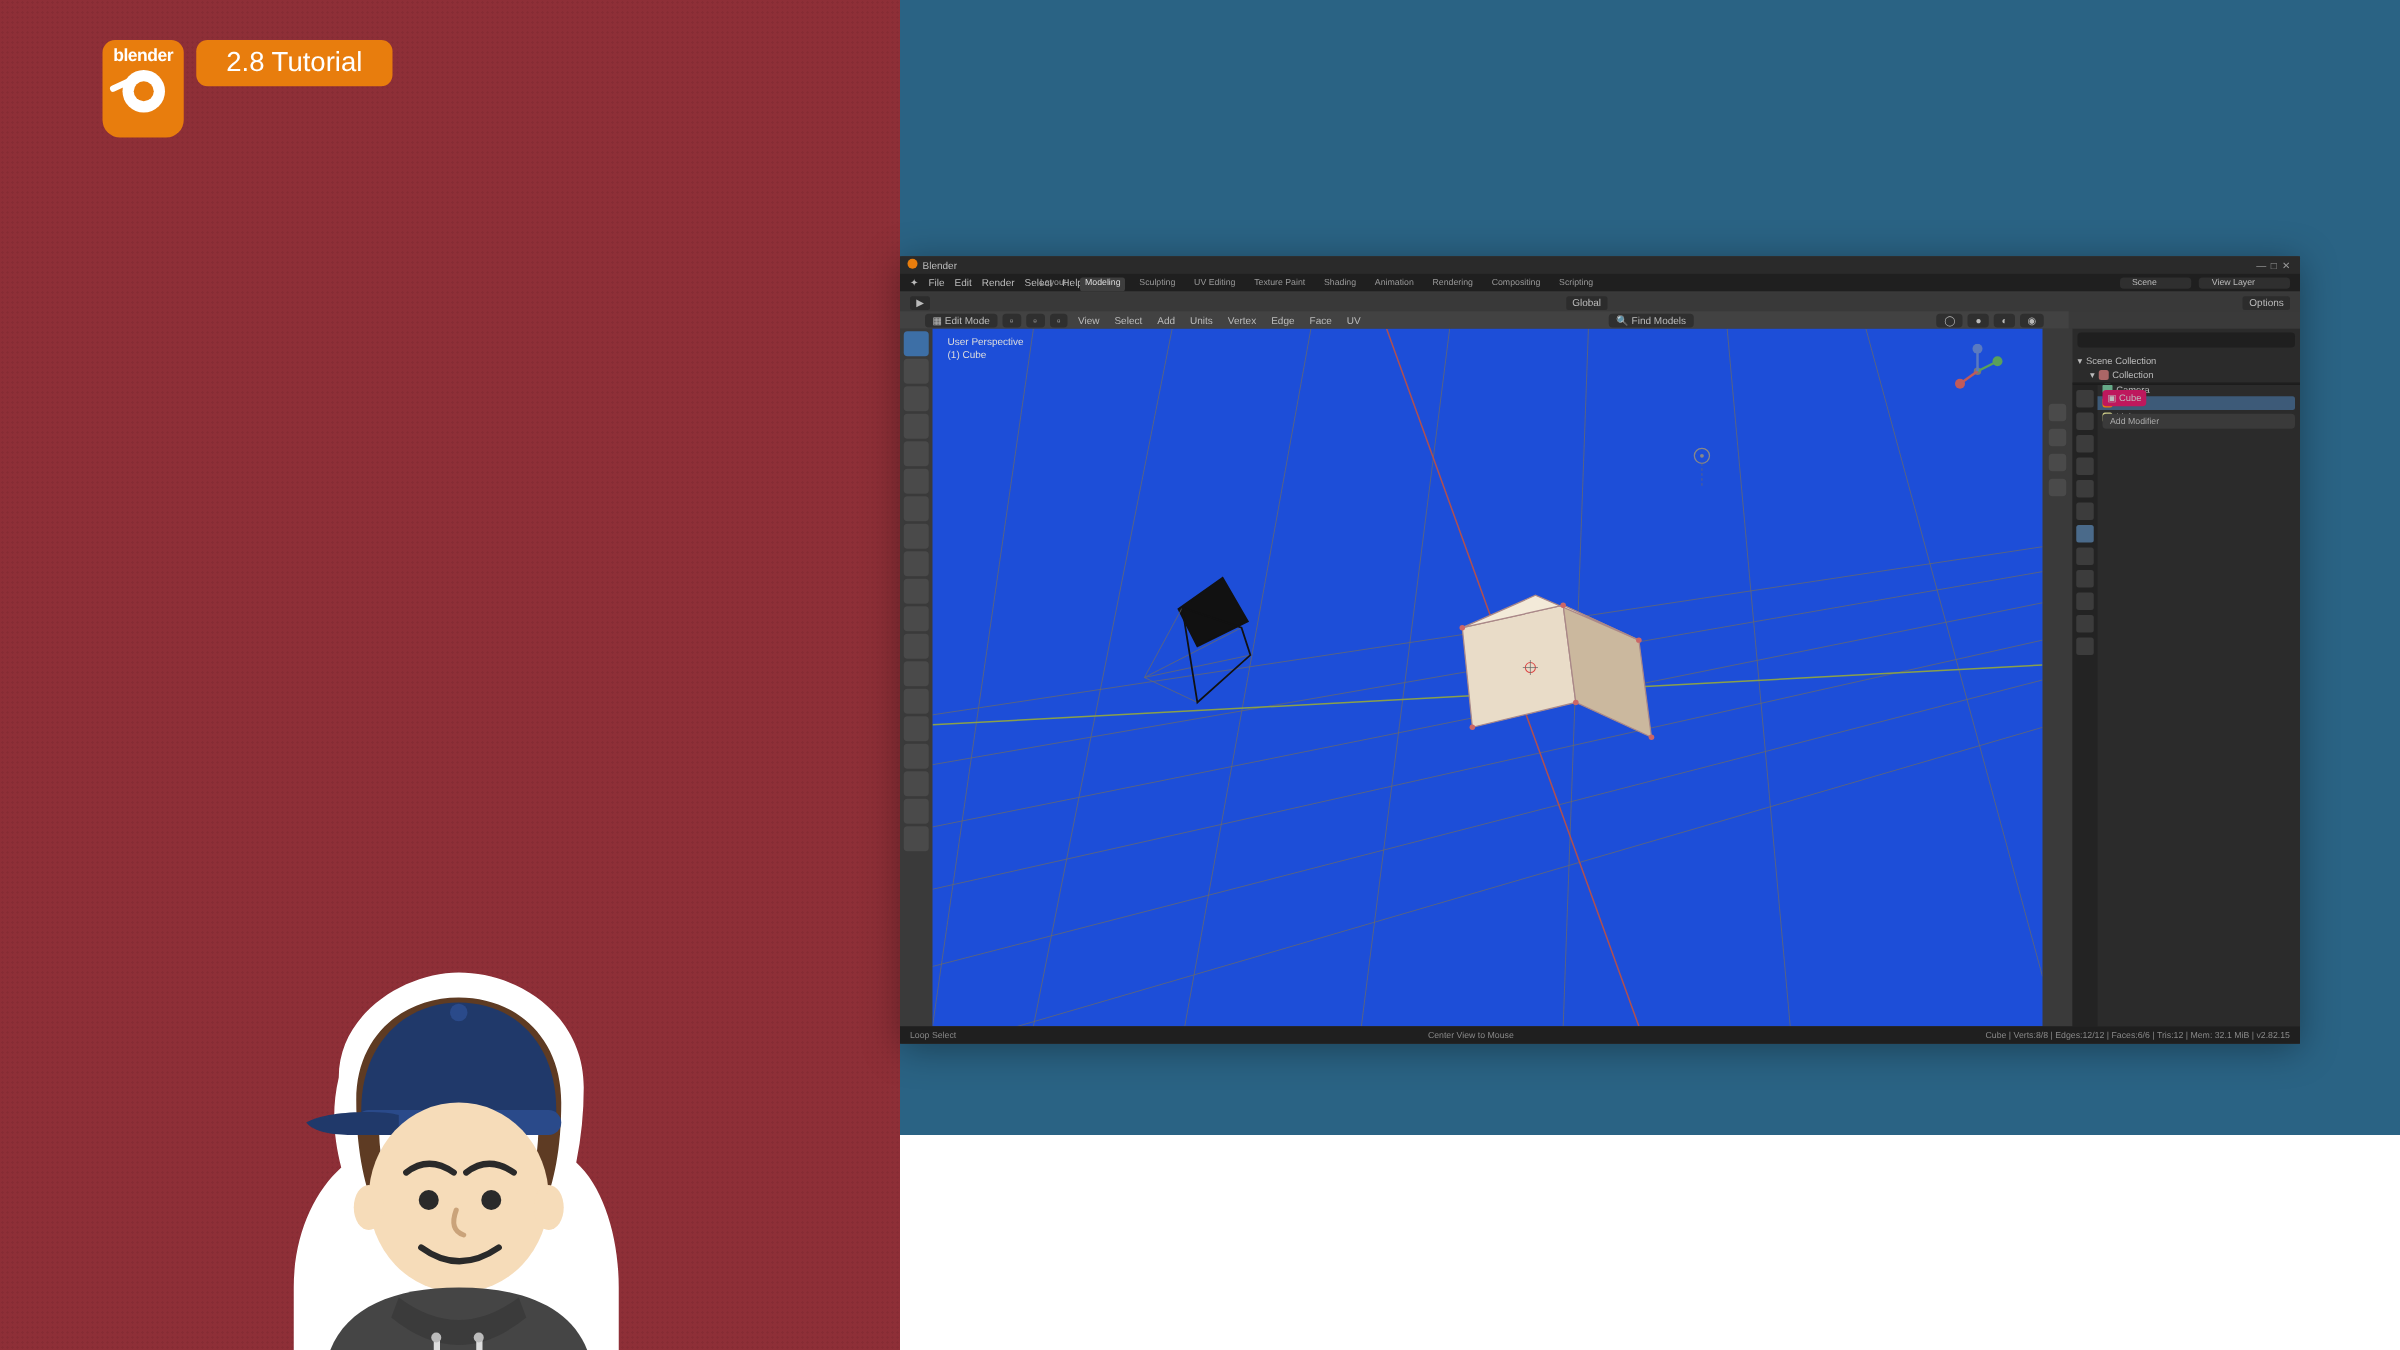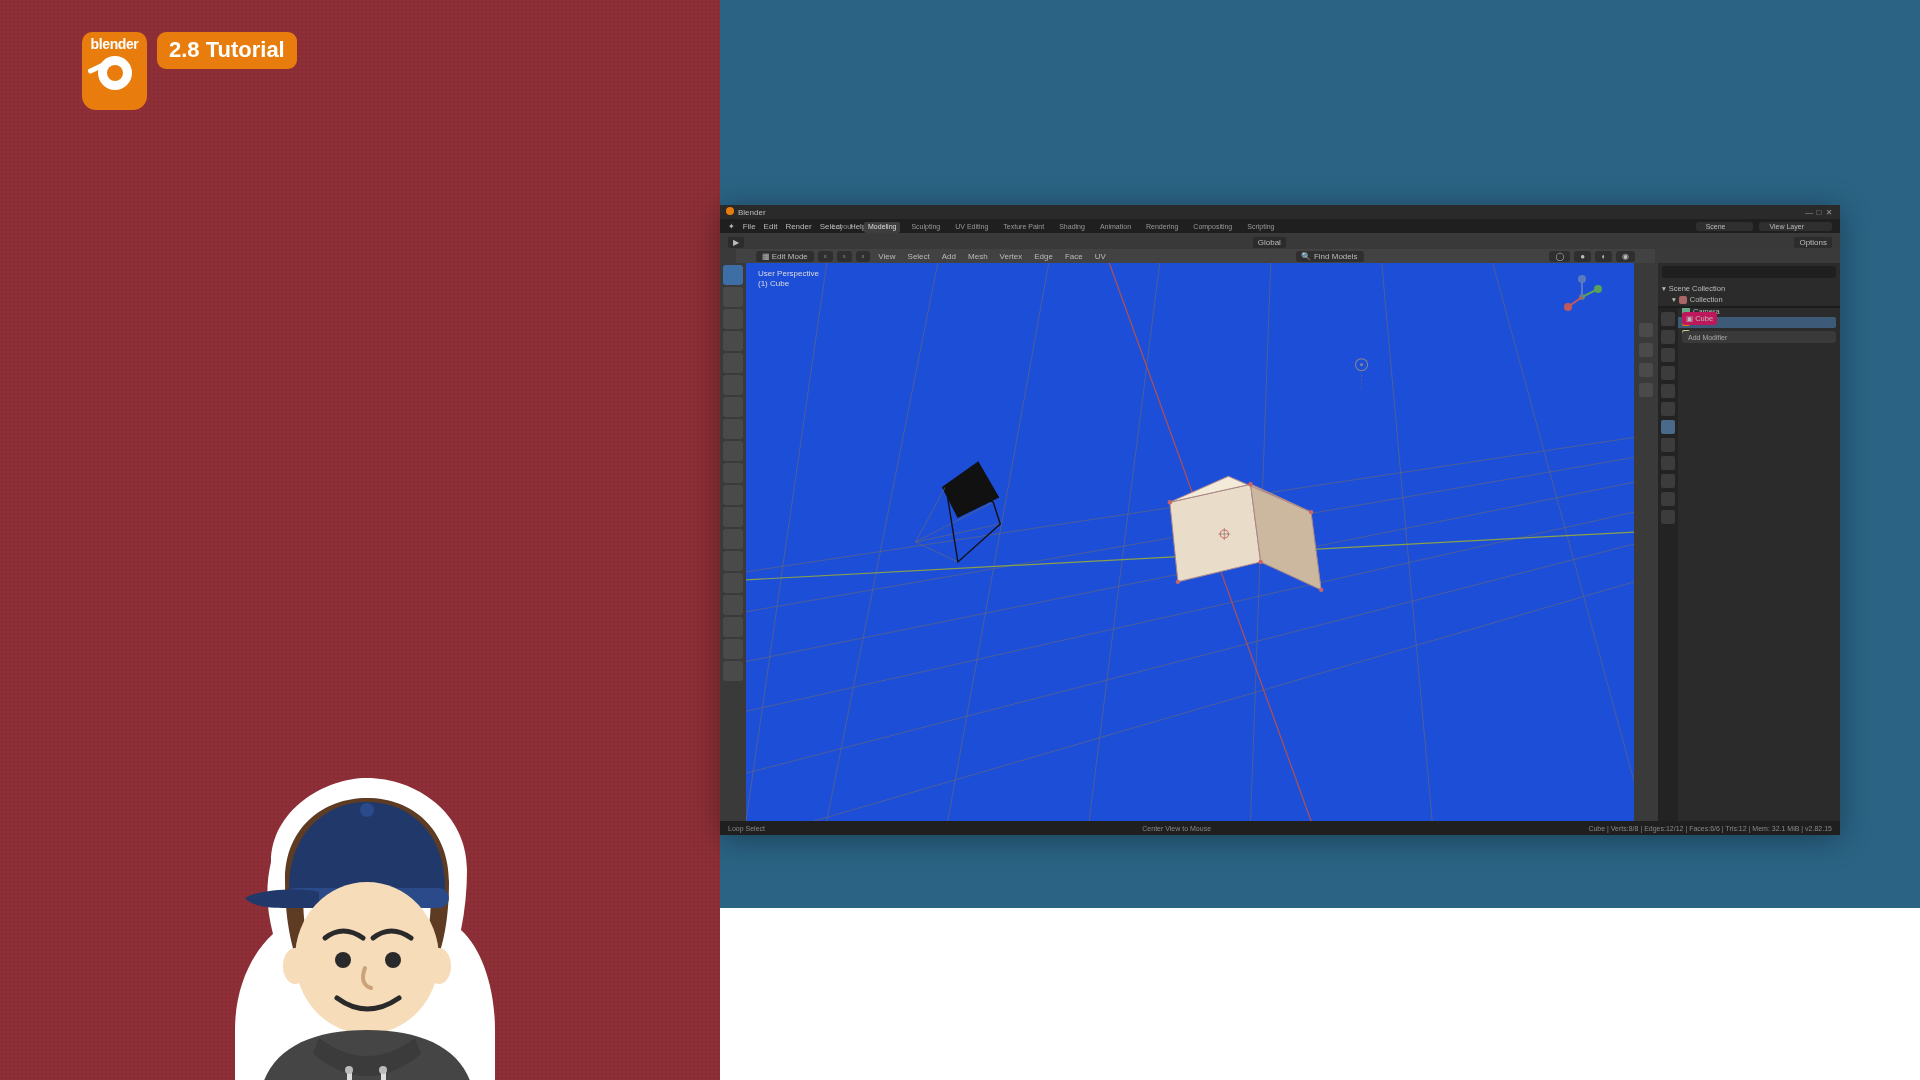--- a/index.html
+++ b/index.html
@@ -10,21 +10,21 @@
   .red-panel { position:absolute; left:0; top:0; width:720px; height:1080px; background:#8e2f37; background-image: radial-gradient(rgba(0,0,0,0.06) 1px, transparent 1px); background-size: 4px 4px; }
 
   
   .logo-wrap { position:absolute; left:82px; top:32px; display:flex; align-items:flex-start; gap:10px; }
   .blender-shield { width:65px; height:78px; background:#e87d0d; border-radius:10px 10px 14px 14px; position:relative; display:flex; flex-direction:column; align-items:center; }
   .blender-shield::after { content:""; position:absolute; bottom:-16px; left:50%; transform:translateX(-50%); border-left:28px solid transparent; border-right:28px solid transparent; border-top:18px solid #e87d0d; display:none; }
   .shield-top { font-size:14px; font-weight:700; color:#fff; margin-top:4px; letter-spacing:-0.4px;}
   .shield-circle { width:34px; height:34px; border-radius:50%; background:#fff; margin-top:4px; position:relative; display:flex; align-items:center; justify-content:center;}
   .shield-circle::before { content:""; width:16px; height:16px; border-radius:50%; background:#e87d0d;}
   .shield-line { position:absolute; width:26px; height:5px; background:#fff; left:5px; top:32px; border-radius:3px; transform:rotate(-25deg);}
-  .badge { padding:5px 12px 6px; background:#e87d0d; border-radius:9px; color:#fff; font-size:22px; font-weight:700; white-space:nowrap; }
+  .badge { padding:5px 24px 6px; background:#e87d0d; border-radius:9px; color:#fff; font-size:22px; font-weight:400; white-space:nowrap; }
 
   
   .title { position:absolute; left:82px; top:235px; color:#fff; font-size:128px; font-weight:800; letter-spacing:-3px; line-height:1; }
   .subtitle { position:absolute; left:82px; top:385px; color:#fff; font-size:72px; font-weight:700; letter-spacing:-1px; }
 
   
   .avatar { position:absolute; left:215px; bottom:-30px; }
 
   
   .blender-app { position:absolute; left:720px; top:205px; width:1120px; height:630px; background:#3a3a3a; border-radius:2px; box-shadow: 0 4px 30px rgba(0,0,0,0.35); font-size:8px; color:#bbb; }
@@ -33,21 +33,21 @@
   .winbtns span{display:inline-block; width:10px; text-align:center; color:#999;}
   .menubar { height:14px; background:#1f1f1f; display:flex; align-items:center; gap:8px; padding:0 8px; }
   .menubar span { cursor:default; }
   .workspaces { position:absolute; left:108px; top:17px; height:11px; display:flex; gap:7px; font-size:7px;}
   .workspaces span{padding:1px 4px; color:#999;}
   .workspaces .active{background:#3e3e3e; color:#ddd; border-radius:2px;}
   .scene-strip{ position:absolute; right:8px; top:17px; display:flex; gap:6px; font-size:7px; align-items:center;}
   .scene-strip .fld{background:#2f2f2f; padding:1px 28px 1px 10px; border-radius:3px;}
   .topbar2 { position:absolute; left:0; top:30px; right:0; height:14px; background:#393939; display:flex; align-items:center; padding:0 8px; gap:4px;}
   .topbar2 .chip{background:#2c2c2c; padding:1px 5px; border-radius:2px;}
-  .topbar3 { position:absolute; left:16px; top:44px; right:185px; height:14px; background:#424242; display:flex; align-items:center; padding:0 20px; gap:4px;}
+  .topbar3 { position:absolute; left:0; top:44px; right:185px; height:14px; background:#424242; display:flex; align-items:center; padding:0 20px; gap:4px;}
   .topbar3 .drop{background:#2f2f2f; padding:1px 6px; border-radius:3px;}
   .topbar3 .m{padding:1px 4px;}
 
   
   .mainrow { position:absolute; left:0; top:58px; right:0; bottom:14px; display:flex; }
   .toolcol { width:26px; background:#3a3a3a; display:flex; flex-direction:column; gap:2px; padding-top:2px; align-items:center;}
   .toolcol .tool{width:20px; height:20px; background:#4a4a4a; border-radius:3px; display:flex; align-items:center; justify-content:center;}
   .toolcol .tool.active{background:#3d6fa6;}
   .viewport { flex:1 1 auto; position:relative; background:#1d4ed8; overflow:hidden;}
   .viewport .label{position:absolute; left:12px; top:6px; font-size:8px; color:#ddd; line-height:1.3;}
@@ -175,21 +175,21 @@
     </div>
 
     <div class="topbar3">
       <span class="drop">▦ <span>Edit Mode</span></span>
       <span class="drop">▫</span>
       <span class="drop">▫</span>
       <span class="drop">▫</span>
       <span class="m">View</span>
       <span class="m">Select</span>
       <span class="m">Add</span>
-      <span class="m">Mesh</span>
+      <span class="m">Units</span>
       <span class="m">Vertex</span>
       <span class="m">Edge</span>
       <span class="m">Face</span>
       <span class="m">UV</span>
       <span style="flex:1"></span>
       <span class="drop">🔍 <span>Find Models</span></span>
       <span style="flex:1"></span>
       <span class="drop">◯</span>
       <span class="drop">●</span>
       <span class="drop">◐</span>

